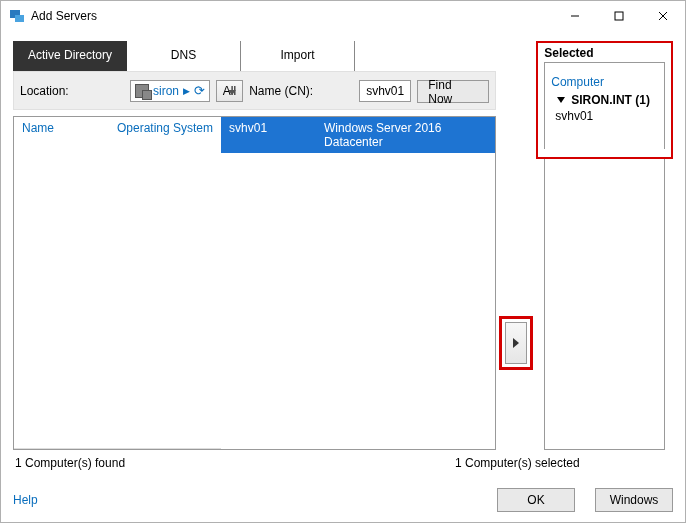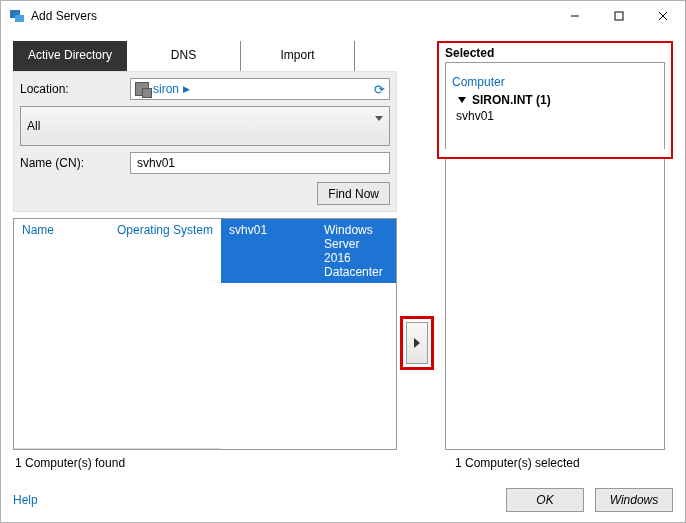--- a/index.html
+++ b/index.html
@@ -9,26 +9,26 @@
   .titlebar .icon { width: 16px; height: 16px; margin-right: 6px; display:inline-flex; align-items:center;}
   .title-text { flex: 1; }
   .win-btns { display: flex; height: 100%; }
   .win-btn { width: 44px; display: flex; align-items: center; justify-content: center; }
   .win-btn svg { width: 10px; height: 10px; }
   .content { flex: 1; padding: 10px 12px 8px 12px; display: flex; flex-direction: column; }
   .tabs { display: flex; height: 30px; background:#fff;}
   .tab { width: 114px; text-align: center; line-height: 28px; border-right: 1px solid #888; }
   .tab.active { background: #333; color: #fff; border-right: none;}
   .tab:last-child { border-right: 1px solid #888;}
-  .filter-panel { background: #eee; border:1px solid #e0e0e0; padding: 6px; display:flex; flex-direction:column; gap:6px;}
+  .filter-panel { background: #eee; border:1px solid #e0e0e0; padding: 6px; display:flex; flex-direction:row; gap:6px;}
   .frow { display:flex; align-items:center; }
   .flabel { width: 110px; }
   .loc-field { flex:1; background:#fff; border:1px solid #999; height:22px; display:flex; align-items:center; padding:0 4px; color:#0a6ebd; gap:4px;}
   .loc-field .refresh { margin-left:auto; color:#0a6ebd; font-size:13px;}
-  .select { flex:1; height:40px; border:1px solid #999; background: linear-gradient(#f7f7f7,#e6e6e6); display:flex; align-items:center; padding:0 6px; position:relative;}
+  .select { flex:1; height:22px; border:1px solid #999; background: linear-gradient(#f7f7f7,#e6e6e6); display:flex; align-items:center; padding:0 6px; position:relative;}
   .select::after { content:""; position:absolute; right:6px; top:9px; border-left:4px solid transparent; border-right:4px solid transparent; border-top:5px solid #555;}
   .textin { flex:1; height:22px; border:1px solid #999; background:#fff; padding:0 6px; display:flex; align-items:center;}
   .findrow { display:flex; justify-content:flex-end; padding-top:2px;}
   .btn { height:23px; min-width:72px; background:#e9e9e9; border:1px solid #999; display:inline-flex; align-items:center; justify-content:center; padding:0 10px;}
   .results { flex:1; border:1px solid #999; margin-top:6px; background:#fff; display:flex; flex-direction:row;}
   .results-header { display:flex; border-bottom:1px solid #ddd; color:#0a6ebd; }
   .results-header .col { padding:4px 8px;}
   .col-name { width:95px; }
   .col-os { flex:1; }
   .result-row { display:flex; background:#1e74d2; color:#fff; }
@@ -44,21 +44,21 @@
   .sel-inner .link { color:#0a6ebd;}
   .sel-group { display:flex; align-items:center; gap:4px; margin-top:4px; margin-left:6px; font-weight:700;}
   .sel-group::before { content:""; width:0; height:0; border-left:4px solid transparent; border-right:4px solid transparent; border-top:6px solid #000; display:inline-block; margin-right:2px;}
   .sel-item { margin-left:4px; margin-top:2px;}
   .sel-rest { flex:1; border:1px solid #999; border-top:none; margin:0 8px 0 8px;}
   .status-row { display:flex; padding:6px 2px 0 2px; }
   .status-left { flex: 0 0 412px;}
   .status-right { flex:1; padding-left: 28px;}
   .footer { display:flex; align-items:center; padding:10px 12px; }
   .help { color:#0a6ebd; }
-  .footer-btns { margin-left:auto; display:flex; gap:11px;font-style:italic;}
+  .footer-btns { margin-left:auto; display:flex; gap:20px;}
   .footer .btn { min-width:78px; height:24px;}
   .server-icon { width:14px; height:14px; display:inline-block; background:#888; border:1px solid #555; position:relative;}
   .server-icon::after { content:""; position:absolute; right:-4px; bottom:-3px; width:8px; height:8px; background:#888; border:1px solid #555;}
   .loc-arrow { font-size:9px; color:#0a6ebd;}
   .main-area { flex:1; display:flex; gap:0;}
   .left-wrap { flex:0 0 384px; display:flex; flex-direction:column;}
   .results-body { flex:1; }
 </style>
 </head>
 <body>

